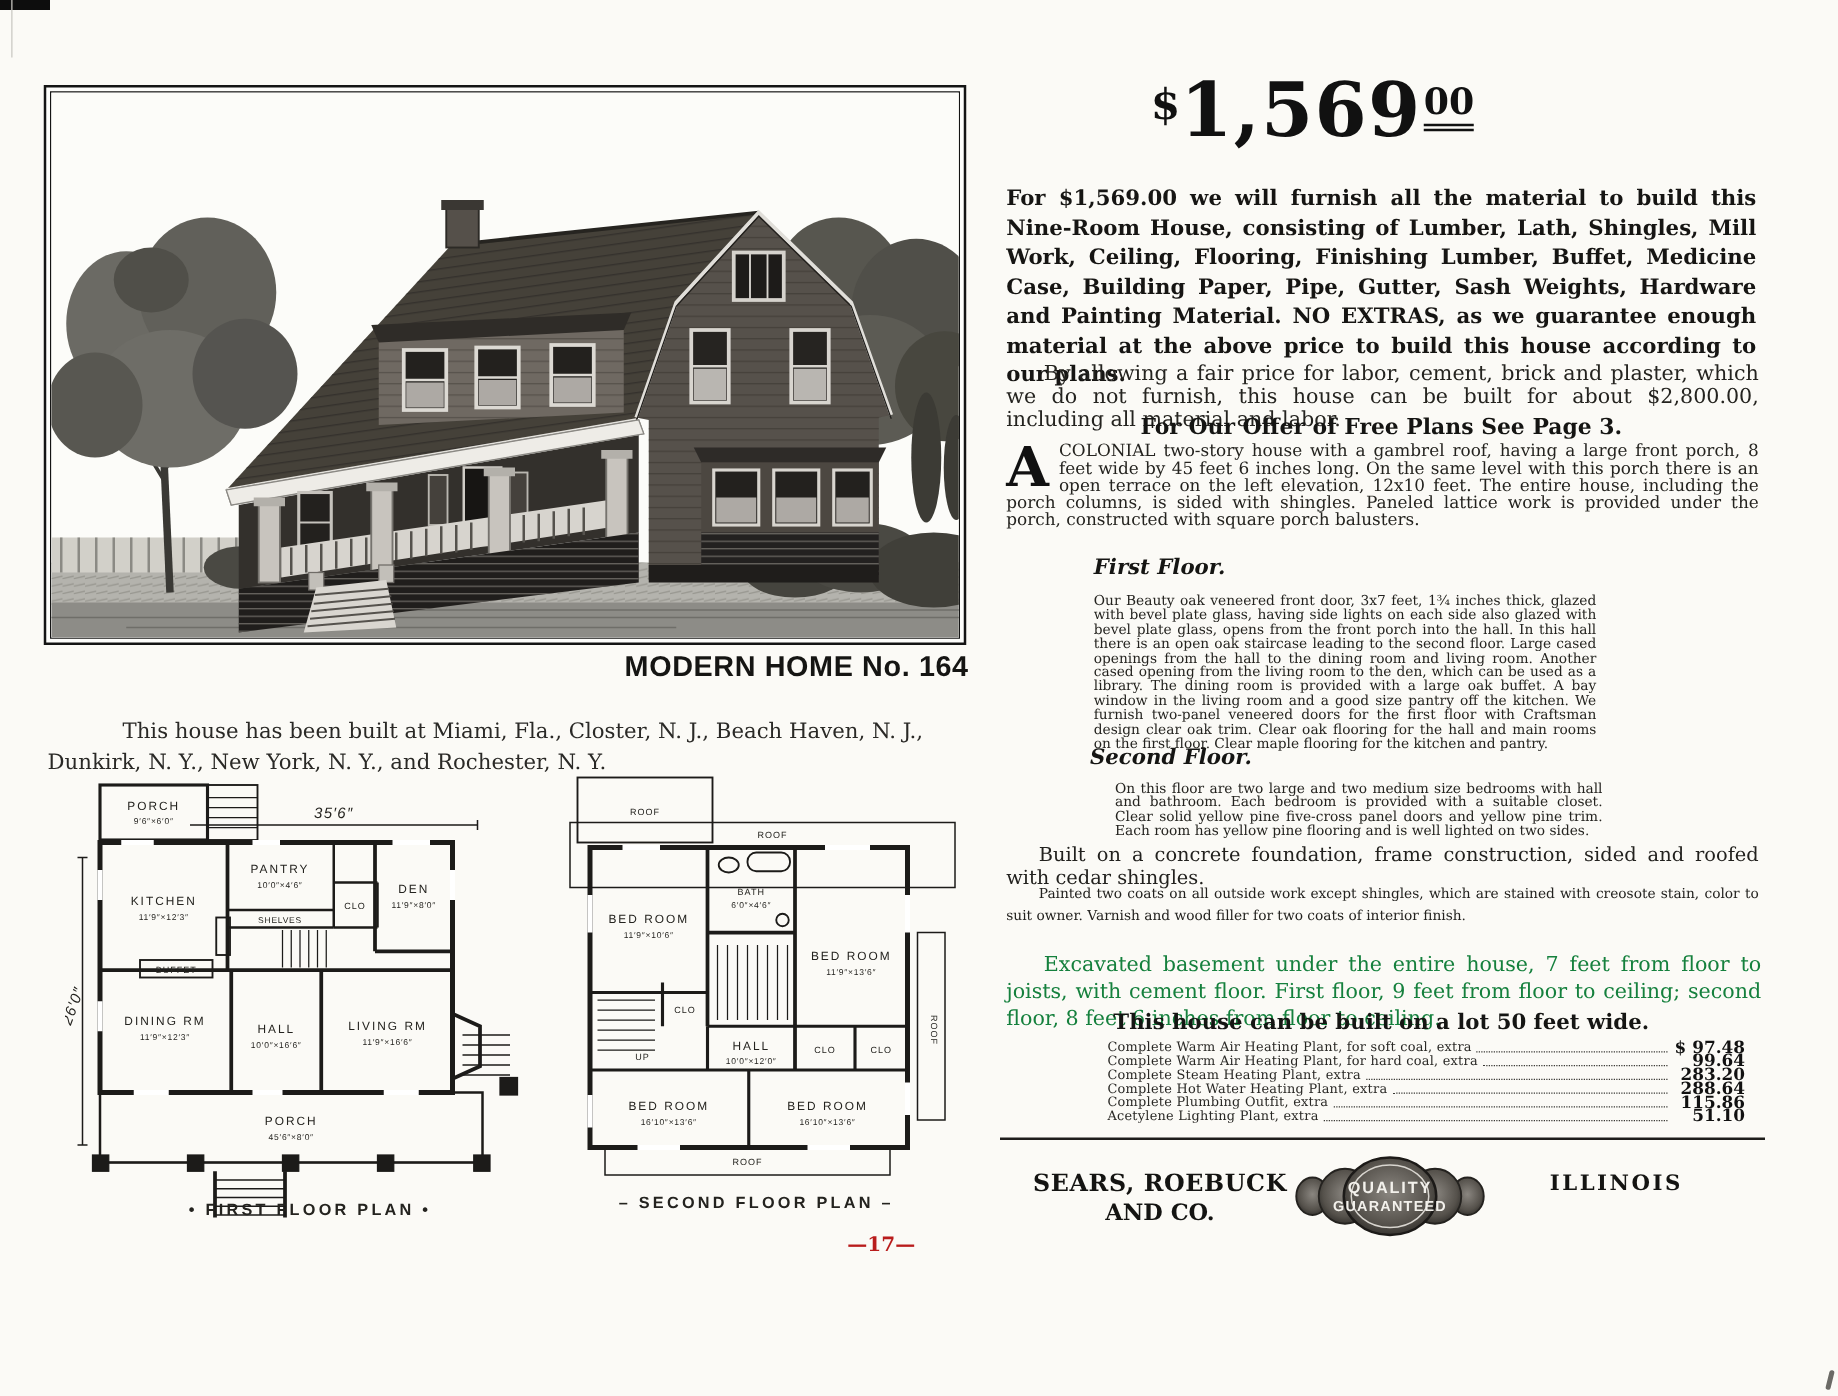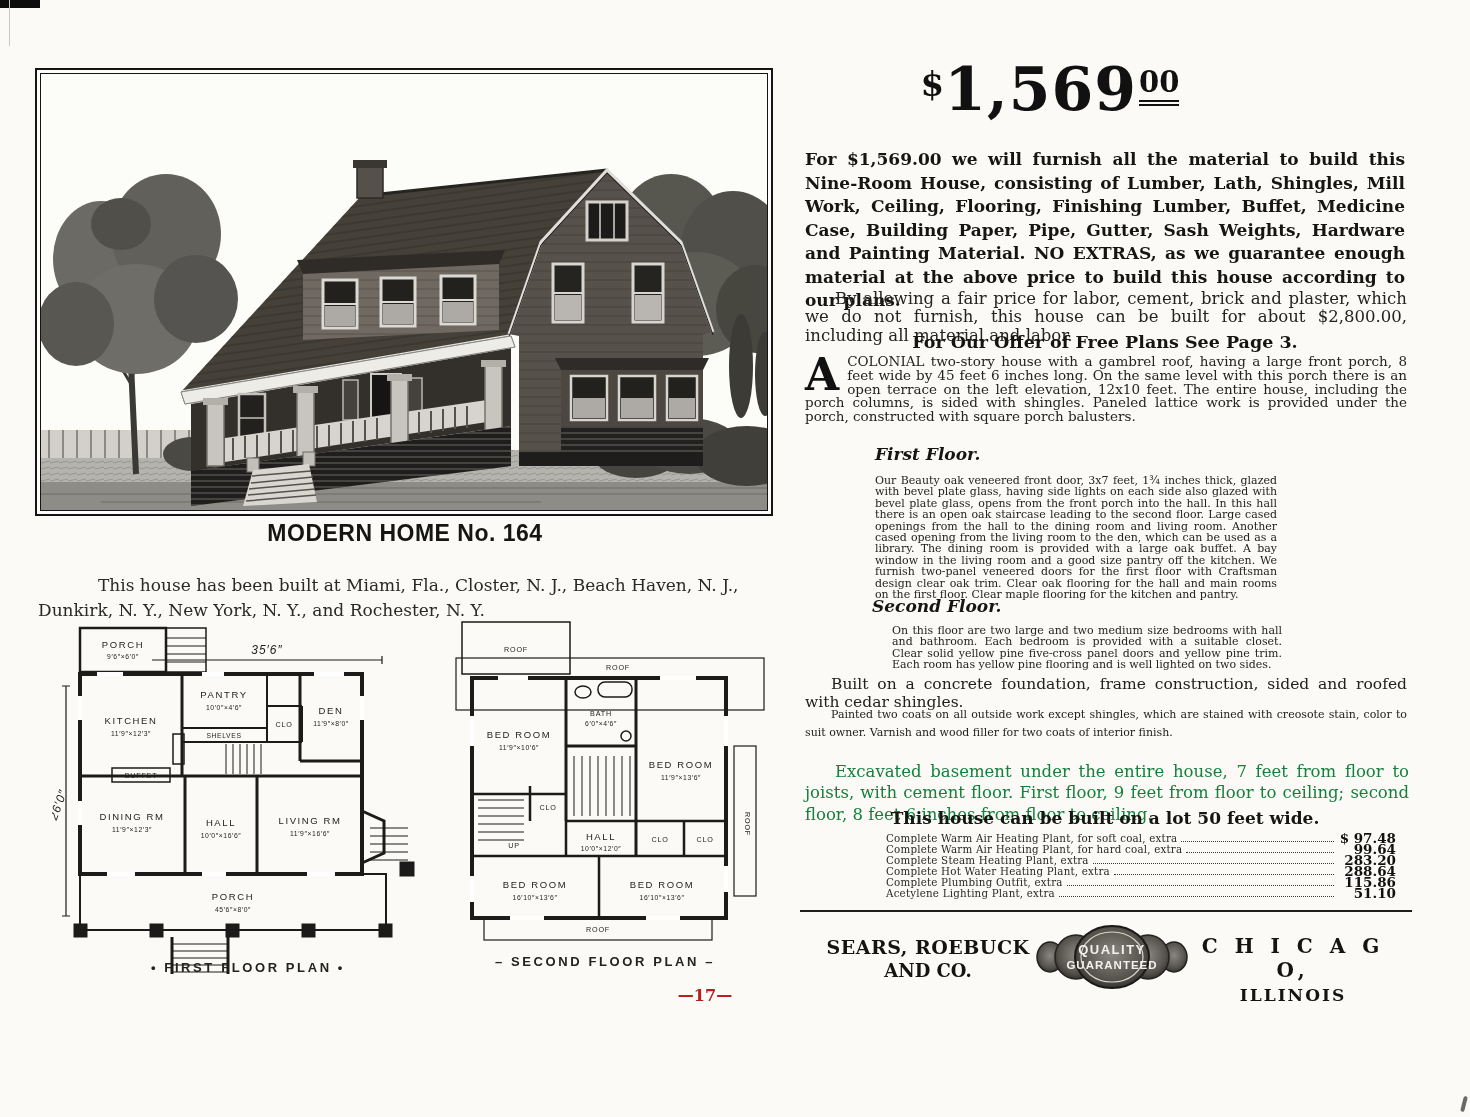--- a/index.html
+++ b/index.html
@@ -11,21 +11,21 @@
   }
   .abs{position:absolute;}
   
   .corner-mark{left:0;top:0;width:40px;height:8px;background:#0d0d0d;}
   .edge-line{left:9px;top:0;width:1px;height:46px;background:#c9c8c2;}
   .br-squiggle{left:1462px;top:1096px;width:4px;height:16px;background:#6b6a66;border-radius:3px;transform:rotate(14deg);}
   
   .frame{left:35px;top:68px;width:738px;height:448px;border:2px solid #141414;background:#fdfdfb;box-sizing:border-box;}
   .frame-inner{position:absolute;left:3px;top:3px;right:3px;bottom:3px;border:1px solid #141414;overflow:hidden;}
   
-  .home-title{left:35px;top:520px;width:740px;text-align:center;
+  .home-title{left:35px;top:520px;width:740px;text-align:right;
     font-family:"Liberation Sans", sans-serif;font-weight:bold;font-size:23px;letter-spacing:.5px;color:#151513;}
   .built-at{left:38px;top:556px;width:716px;font-size:17px;line-height:25px;text-indent:60px;color:#2a2926;}
   .page-no{left:650px;top:986px;width:110px;text-align:center;font-weight:bold;font-size:16px;color:#b91c1c;}
   
   .price{left:760px;top:54px;width:580px;text-align:center;font-weight:bold;color:#111;}
   .price .main{font-size:60px;letter-spacing:1px;}
   .price .cents{font-size:29px;vertical-align:18px;border-bottom:6px double #111;padding-bottom:1px;margin-left:2px;}
   .intro{left:805px;top:131px;width:600px;font-weight:bold;font-size:17px;line-height:23.5px;text-align:justify;color:#161513;}
   .labor{left:805px;top:273px;width:602px;font-size:16.5px;line-height:18.5px;text-align:justify;text-indent:30px;color:#24231f;}
   .freeplans{left:805px;top:332px;width:600px;text-align:center;font-weight:bold;font-size:17.5px;color:#151513;}
@@ -428,15 +428,14 @@
     <ellipse cx="40" cy="33" rx="21" ry="22" fill="url(#coin)" stroke="#24221f" stroke-width="1.5"></ellipse>
     <ellipse cx="112" cy="33" rx="21" ry="22" fill="url(#coin)" stroke="#24221f" stroke-width="1.5"></ellipse>
     <ellipse cx="76" cy="33" rx="37" ry="31" fill="url(#coin)" stroke="#1c1a18" stroke-width="2"></ellipse>
     <ellipse cx="76" cy="33" rx="31" ry="25" fill="none" stroke="#d8d5cf" stroke-width="1.2"></ellipse>
   </g>
   <text x="76" y="30" text-anchor="middle" font-family="Liberation Sans, sans-serif" font-weight="bold" font-size="13" fill="#f3f1ec" letter-spacing="1.5">QUALITY</text>
   <text x="76" y="45" text-anchor="middle" font-family="Liberation Sans, sans-serif" font-weight="bold" font-size="11.5" fill="#f3f1ec" letter-spacing="1">GUARANTEED</text>
 </svg>
 
 <div class="abs chicago">
-  <div class="l1">C H I C A G O,</div>
   <div class="l2">ILLINOIS</div>
 </div>
 
 </body></html>

